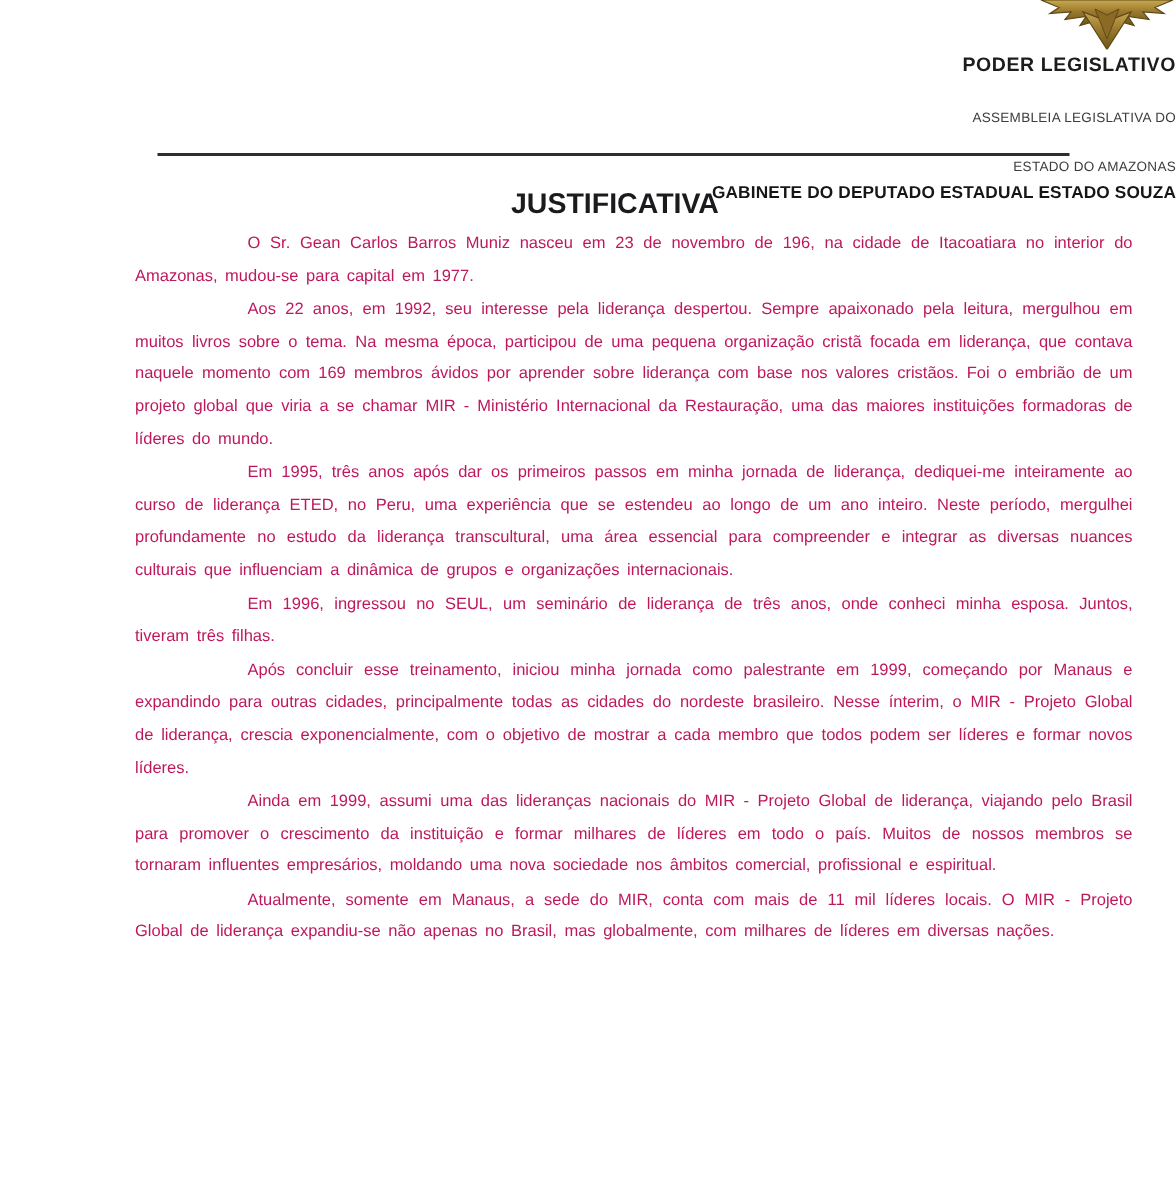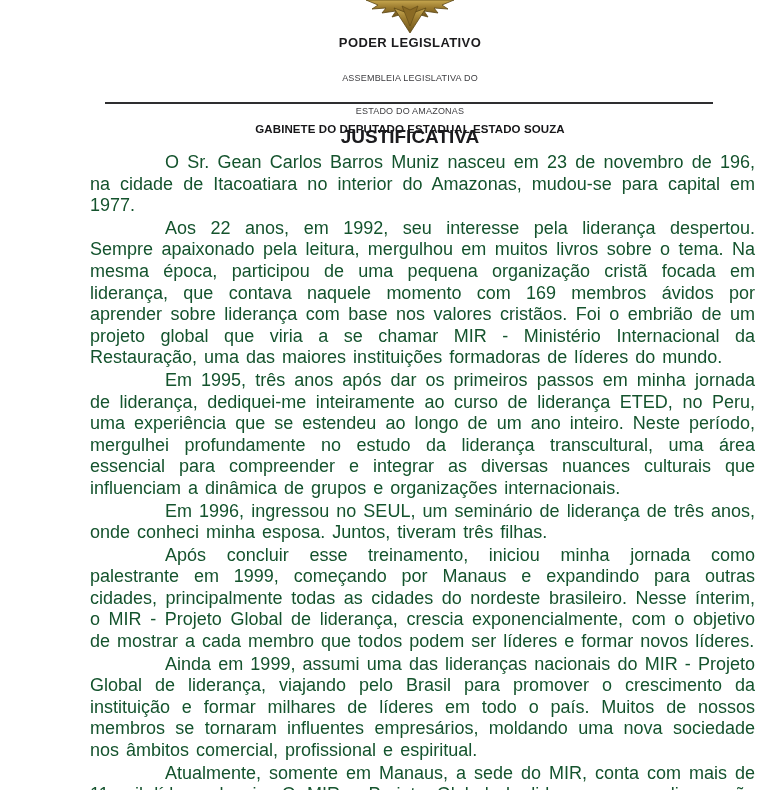--- a/index.html
+++ b/index.html
@@ -10,21 +10,21 @@
     overflow: hidden;
   }
   .page {
     position: relative;
     width: 784px; height: 790px;
     background: #ffffff;
   }
   .header {
     position: absolute;
     top: 0; left: 36px; width: 748px;
-    text-align: center;
+    text-align: right;
     color: #1d1d1f;
   }
   .emblem-wrap { height: 33px; line-height: 0; }
   .emblem-wrap svg { display: inline-block; }
   .org-title {
     margin-top: 2px;
     font-size: 13px;
     font-weight: bold;
     letter-spacing: 0.4px;
     color: #1c1c1e;
@@ -57,26 +57,26 @@
     font-weight: bold;
     color: #1b1b1e;
   }
   .doc-body {
     position: absolute;
     top: 152px; left: 90px;
     width: 665px;
   }
   .doc-body p {
     margin: 0 0 1px 0;
-    font-size: 18px;
+    font-size: 11px;
     line-height: 21.6px;
     text-align: justify;
     text-indent: 75px;
     word-spacing: 2px;
-    color: #14532d;
+    color: #be185d;
   }
 </style>
 </head>
 <body>
 
 <div class="page">
 
   <div class="header">
     <div class="emblem-wrap">
       <svg width="92" height="33" viewBox="0 0 92 33" aria-hidden="true">

